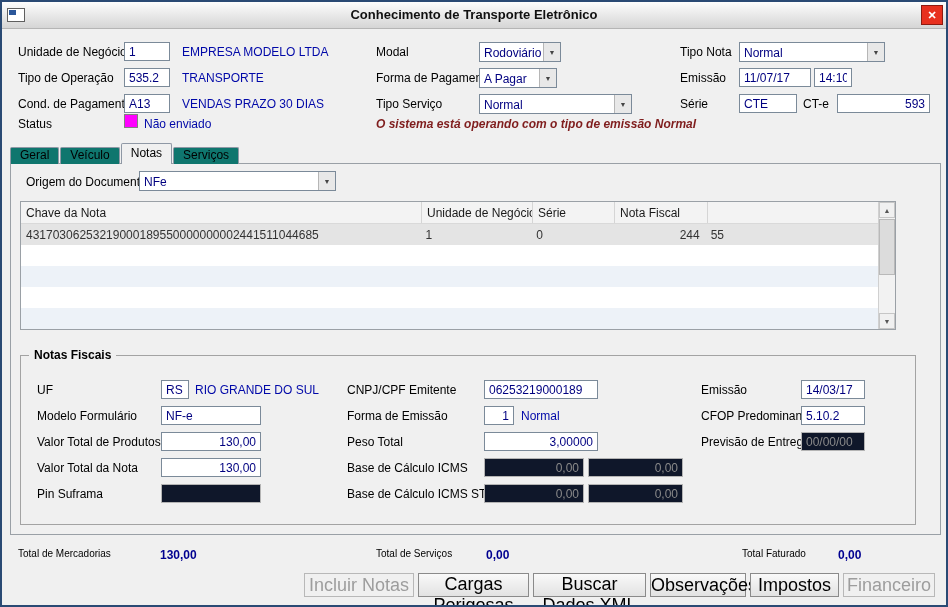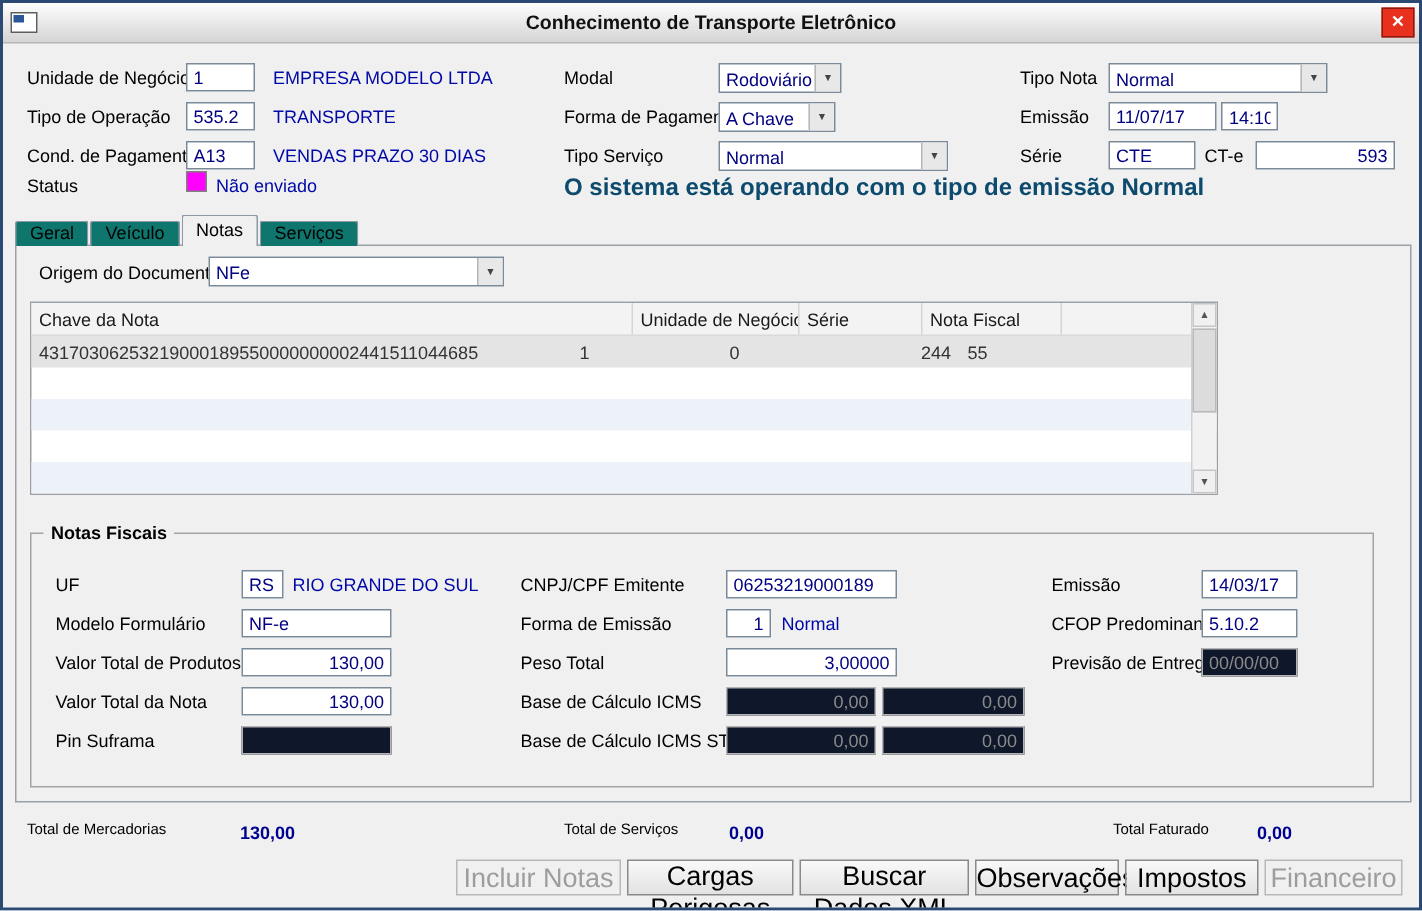--- a/index.html
+++ b/index.html
@@ -12,40 +12,40 @@
                 font-size:13px; color:#101010; }
   .title-icon { position:absolute; left:5px; top:6px; width:18px; height:14px; background:#fff;
                 border:1px solid #5f5f5f; box-sizing:border-box; }
   .ti-inner { position:absolute; left:1px; top:1px; width:7px; height:5px; background:#2b579a; }
   .close-btn { position:absolute; right:3px; top:3px; width:22px; height:20px; background:#e8301e;
                border:1px solid #8d1a10; color:#fff; font-weight:bold; font-size:11px; line-height:18px;
                text-align:center; padding:0; cursor:default; }
   
   .lbl  { position:absolute; font-size:12px; color:#000; white-space:nowrap; }
   .desc { position:absolute; font-size:12px; color:#0008a8; white-space:nowrap; }
-  .notice { position:absolute; font-size:16px; font-weight:bold; color:#0c4a6e; white-space:nowrap; }
+  .notice { position:absolute; font-size:12px; font-weight:bold; color:#7f1d1d; white-space:nowrap;font-style:italic; }
   .inp  { position:absolute; height:19px; box-sizing:border-box; border:1px solid #7b8a99; background:#fff;
           color:#000080; font-family:"Liberation Sans",sans-serif; font-size:12px; padding:0 4px; }
   .inp.tr { text-align:right; }
   .inp.dis { background:#0f172a; color:#8a8a8a; border-color:#b4b4b4; }
   .combo { position:absolute; height:20px; box-sizing:border-box; border:1px solid #7b8a99; background:#fff; }
   .combo-text { position:absolute; left:4px; top:3px; font-size:12px; color:#000080; white-space:nowrap; }
   .combo-arrow { position:absolute; right:0; top:0; bottom:0; width:16px; background:#e8e8e8;
                  border-left:1px solid #b6b6b6; color:#444; font-size:7px; display:flex;
                  align-items:center; justify-content:center; }
   .swatch { position:absolute; width:14px; height:14px; background:#ff00ff; border:1px solid #808080; box-sizing:border-box; }
   
   .tabstrip { position:absolute; left:8px; top:141px; height:21px; display:flex; align-items:flex-end; z-index:5; }
   .tab { box-sizing:border-box; height:17px; line-height:15px; padding:0 9px; border:1px solid #8f98a5;
          border-bottom:none; border-radius:2px 2px 0 0; background:#0f766e; margin-right:1px; font-size:12px; }
   .tab.active { height:21px; line-height:19px; background:#f0f0f0; position:relative; z-index:6; }
   .tab-panel { position:absolute; left:8px; top:161px; width:931px; height:372px; border:1px solid #9aa0a6;
                background:#f0f0f0; box-sizing:border-box; }
   
-  .grid { position:absolute; left:18px; top:199px; width:792px; height:129px; border:1px solid #9aa0a6;
+  .grid { position:absolute; left:18px; top:199px; width:876px; height:129px; border:1px solid #9aa0a6;
           background:#fff; box-sizing:border-box; }
   .grid-header { display:flex; height:22px; background:#f3f3f3; border-bottom:1px solid #d9d9d9; box-sizing:border-box; }
   .gh { box-sizing:border-box; padding:4px 0 0 5px; font-size:12px; color:#1a1a1a; border-right:1px solid #d5d5d5;
         white-space:nowrap; overflow:hidden; }
   .grid-row { display:flex; height:21px; }
   .gc { box-sizing:border-box; padding:4px 0 0 5px; font-size:12px; color:#333; white-space:nowrap; overflow:hidden; }
   .c0{width:401px}.c1{width:111px}.c2{width:82px}.c3{width:93px}.c4{width:190px}
   .row-sel { background:#e4e4e4; }
   .row-alt { background:#edf2f8; }
   .gc.tr { text-align:right; padding-right:6px; }
@@ -99,21 +99,21 @@
   <div class="desc" style="left:142px;top:115px">Não enviado</div>
 
   <div class="lbl" style="left:374px;top:43px">Modal</div>
   <div class="combo" style="left:477px;top:40px;width:82px">
     <span class="combo-text">Rodoviário</span>
     <span class="combo-arrow">▼</span>
   </div>
 
   <div class="lbl" style="left:374px;top:69px">Forma de Pagamento</div>
   <div class="combo" style="left:477px;top:66px;width:78px">
-    <span class="combo-text">A Chave</span>
+    <span class="combo-text">A Pagar</span>
     <span class="combo-arrow">▼</span>
   </div>
 
   <div class="lbl" style="left:374px;top:95px">Tipo Serviço</div>
   <div class="combo" style="left:477px;top:92px;width:153px">
     <span class="combo-text">Normal</span>
     <span class="combo-arrow">▼</span>
   </div>
 
   <div class="notice" style="left:374px;top:115px">O sistema está operando com o tipo de emissão Normal</div>

